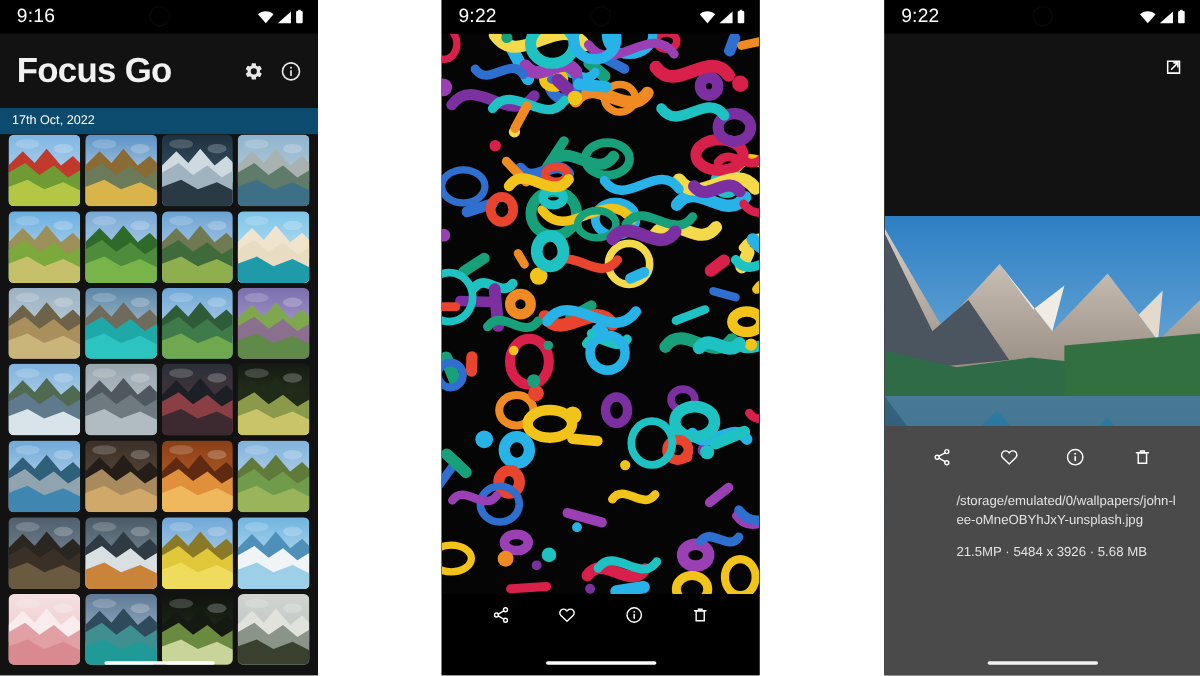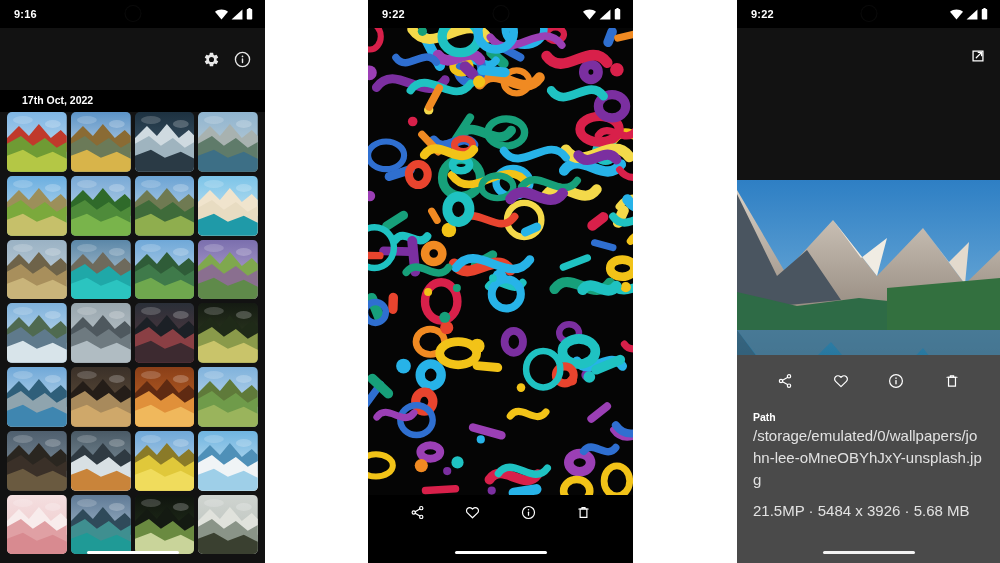--- a/index.html
+++ b/index.html
@@ -20,21 +20,21 @@
   #phone-3 { left:737px; width:263px; }
 
   .screen { position:absolute; inset:0; background:#121212; overflow:hidden; }
 
   
   .statusbar {
     position:relative; height:28px; background:#000000;
     display:flex; align-items:center; z-index:30;
   }
   .status-time {
-    color:#ffffff; font-size:11px; font-weight:bold;
+    color:#ffffff; font-size:16px; font-weight:normal;
     margin-left:14px; letter-spacing:.2px;
   }
   .punchhole {
     position:absolute; left:50%; top:6px; transform:translateX(-50%);
     width:15px; height:15px; border-radius:50%; background:#000;
     box-shadow:0 0 0 1px #0a0a0a;
   }
   .status-icons {
     margin-left:auto; margin-right:12px;
     display:flex; align-items:center; gap:3px;
@@ -46,22 +46,22 @@
     height:62px; background:#121212;
     display:flex; align-items:center; padding:0 14px;
   }
   .app-title {
     color:#f1f1f1; font-size:29px; font-weight:bold; letter-spacing:-0.6px;
     line-height:1;
   }
   .header-actions { margin-left:auto; display:flex; align-items:center; gap:14px; }
   .header-actions svg { display:block; }
   .date-label {
-    color:#ffffff; font-size:10.5px; font-weight:bold;
-    padding:4px 0 6px 22px; background:#000000;
+    color:#ffffff; font-size:10.5px; font-weight:normal;
+    padding:4px 0 6px 10px; background:#0c4a6e;
   }
   .grid {
     padding:0 7px; background:#121212;
     display:grid; grid-template-columns:repeat(4,1fr);
     gap:4px 4px;
   }
   .thumb {
     width:100%; aspect-ratio:1/1; border-radius:5px; overflow:hidden;
     position:relative; background:#1b1b1b;
   }
@@ -99,22 +99,23 @@
   .info-icons {
     display:flex; justify-content:space-around; align-items:center;
     padding:18px 20px 0 20px;
   }
   .info-icons svg { display:block; }
   .info-body { padding:22px 16px 0 16px; }
   .info-key {
     color:#ffffff; font-size:10.5px; font-weight:bold; margin-bottom:2px;
   }
   .info-val {
-    color:#e2e2e2; font-size:15px; line-height:1.45; margin-bottom:10px;
+    color:#e2e2e2; font-size:11px; line-height:1.45; margin-bottom:10px;
     word-break:break-all;
+    margin-left:44px;
   }
 
   
   .home-indicator {
     position:absolute; left:50%; transform:translateX(-50%);
     bottom:9px; width:92px; height:3.5px; border-radius:2px;
     background:#ffffff; z-index:40;
   }
   .home-indicator.dark { background:#f2f2f2; }
 
@@ -143,20 +144,21 @@
               <path fill="#fff" d="M21 1v18H1z"></path>
             </svg>
           <svg width="7" height="12" viewBox="0 0 12 22">
               <rect x="4" y="0" width="4" height="2" fill="#fff"></rect>
               <rect x="1" y="2" width="10" height="19" rx="1.5" fill="#fff"></rect>
             </svg>
         </div>
       </div>
 
       <div class="app-header">
+        <div class="app-title">Focus Go</div>
         <div class="header-actions">
           <span>
             <svg width="17" height="17" viewBox="0 0 24 24">
                 <path fill="#e8e8e8" d="M19.14 12.94a7.07 7.07 0 0 0 0-1.88l2.03-1.58a.5.5 0 0 0 .12-.64l-1.92-3.32a.5.5 0 0 0-.6-.22l-2.39.96a7.1 7.1 0 0 0-1.63-.94l-.36-2.54a.5.5 0 0 0-.5-.42h-3.84a.5.5 0 0 0-.5.42l-.36 2.54c-.59.24-1.13.56-1.63.94l-2.39-.96a.5.5 0 0 0-.6.22L2.65 8.84a.5.5 0 0 0 .12.64l2.03 1.58a7.07 7.07 0 0 0 0 1.88l-2.03 1.58a.5.5 0 0 0-.12.64l1.92 3.32c.12.21.37.29.6.22l2.39-.96c.5.38 1.04.7 1.63.94l.36 2.54c.04.24.25.42.5.42h3.84c.25 0 .46-.18.5-.42l.36-2.54c.59-.24 1.13-.56 1.63-.94l2.39.96c.23.07.48-.1.6-.22l1.92-3.32a.5.5 0 0 0-.12-.64zM12 15.6A3.6 3.6 0 1 1 15.6 12 3.6 3.6 0 0 1 12 15.6"></path>
               </svg>
           </span>
           <span>
             <svg width="17" height="17" viewBox="0 0 24 24">
                 <circle cx="12" cy="12" r="10" fill="none" stroke="#e8e8e8" stroke-width="1.9"></circle>
                 <circle cx="12" cy="7.6" r="1.2" fill="#e8e8e8"></circle>
@@ -927,21 +929,20 @@
               </svg>
           </span>
           <span>
             <svg width="16" height="16" viewBox="0 0 24 24" fill="none" stroke="#fff" stroke-width="1.8" stroke-linecap="round">
                 <path d="M4.5 6.4h15M9.6 6.4V4.3h4.8v2.1"></path>
                 <path d="M6.8 6.4h10.4v13.2H6.8z"></path>
               </svg>
           </span>
         </div>
         <div class="info-body">
-          <div class="info-key">Path</div>
           <div class="info-val">/storage/emulated/0/wallpapers/john-lee-oMneOBYhJxY-unsplash.jpg</div>
           <div class="info-val">21.5MP · 5484 x 3926 · 5.68 MB</div>
         </div>
         <div class="home-indicator dark"></div>
       </div>
     </div>
   </div>
 
 </div>
 

